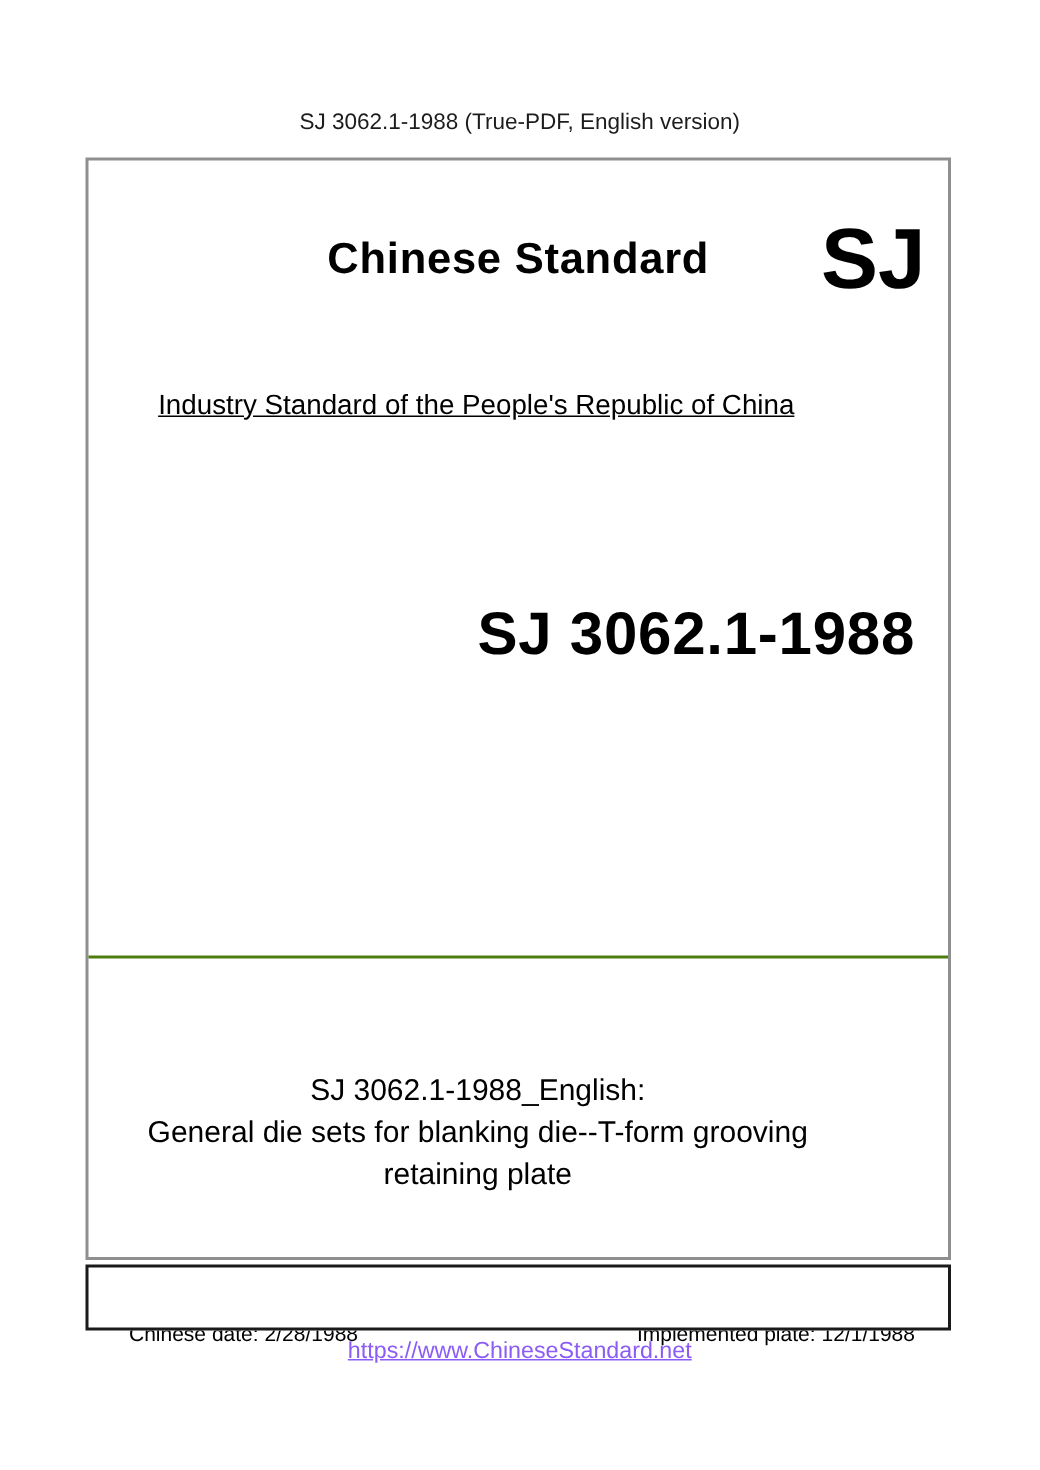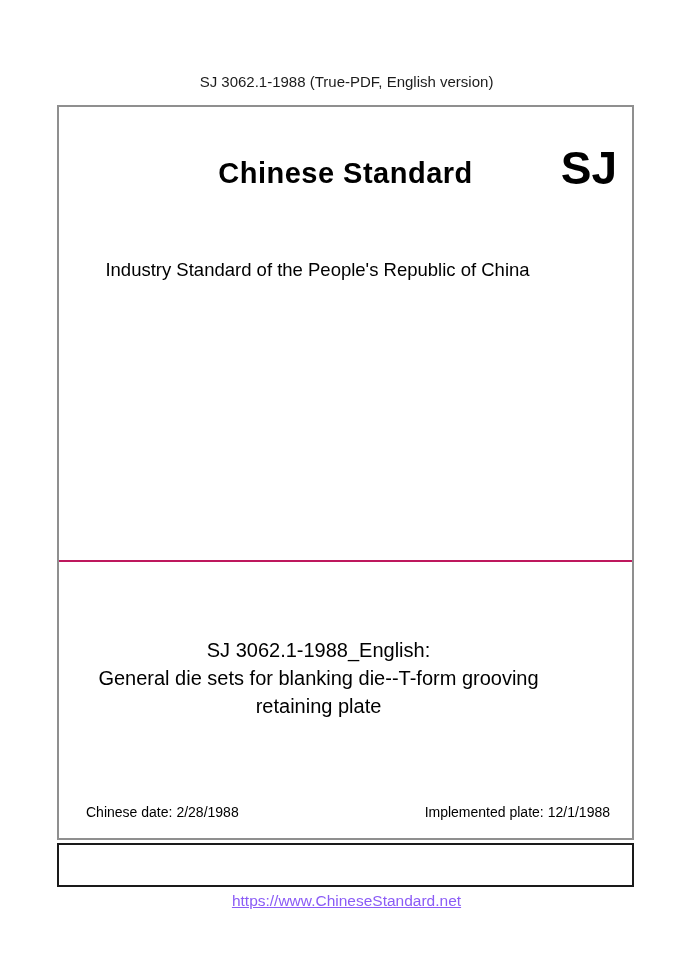--- a/index.html
+++ b/index.html
@@ -30,22 +30,22 @@
     left: 57px;
     width: 577px;
     height: 735px;
     border: 2px solid #8f8f8f;
     background: #ffffff;
   }
 
   .section-top {
     position: relative;
     width: 100%;
-    height: 455px;
-    border-bottom: 2px solid #be185d;
+    height: 532px;
+    border-bottom: 2px solid #4d7c0f;
   }
   .section-bottom {
     position: relative;
     width: 100%;
     height: 278px;
   }
 
   .brand-title {
     position: absolute;
     top: 50px;
@@ -53,31 +53,32 @@
     width: 100%;
     text-align: center;
     font-size: 29px;
     font-weight: bold;
     letter-spacing: 0.5px;
   }
   .brand-code {
     position: absolute;
     top: 38px;
     right: 15px;
-    font-size: 46px;
+    font-size: 57px;
     font-weight: bold;
     line-height: 1;
   }
   .subtitle {
     position: absolute;
     top: 152px;
     left: 0;
     right: 56px;
     text-align: center;
     font-size: 18.5px;
+    text-decoration: underline;
   }
   .classification {
     position: absolute;
     top: 218px;
     left: 10px;
     font-size: 14px;
   }
   .standard-number {
     position: absolute;
     top: 294px;
@@ -137,20 +138,21 @@
 <body>
 
 <div class="page-header">SJ 3062.1-1988 (True-PDF, English version)</div>
 
 <div class="cover-box">
 
   <div class="section-top">
     <div class="brand-title">Chinese Standard</div>
     <div class="brand-code">SJ</div>
     <div class="subtitle">Industry Standard of the People's Republic of China</div>
+    <div class="standard-number">SJ 3062.1-1988</div>
   </div>
 
   <div class="section-bottom">
     <div class="title-block">
       <div>SJ 3062.1-1988_English:</div>
       <div class="title-body">General die sets for blanking die--T-form grooving retaining plate</div>
     </div>
 
     <div class="dates-row">
       <div>

